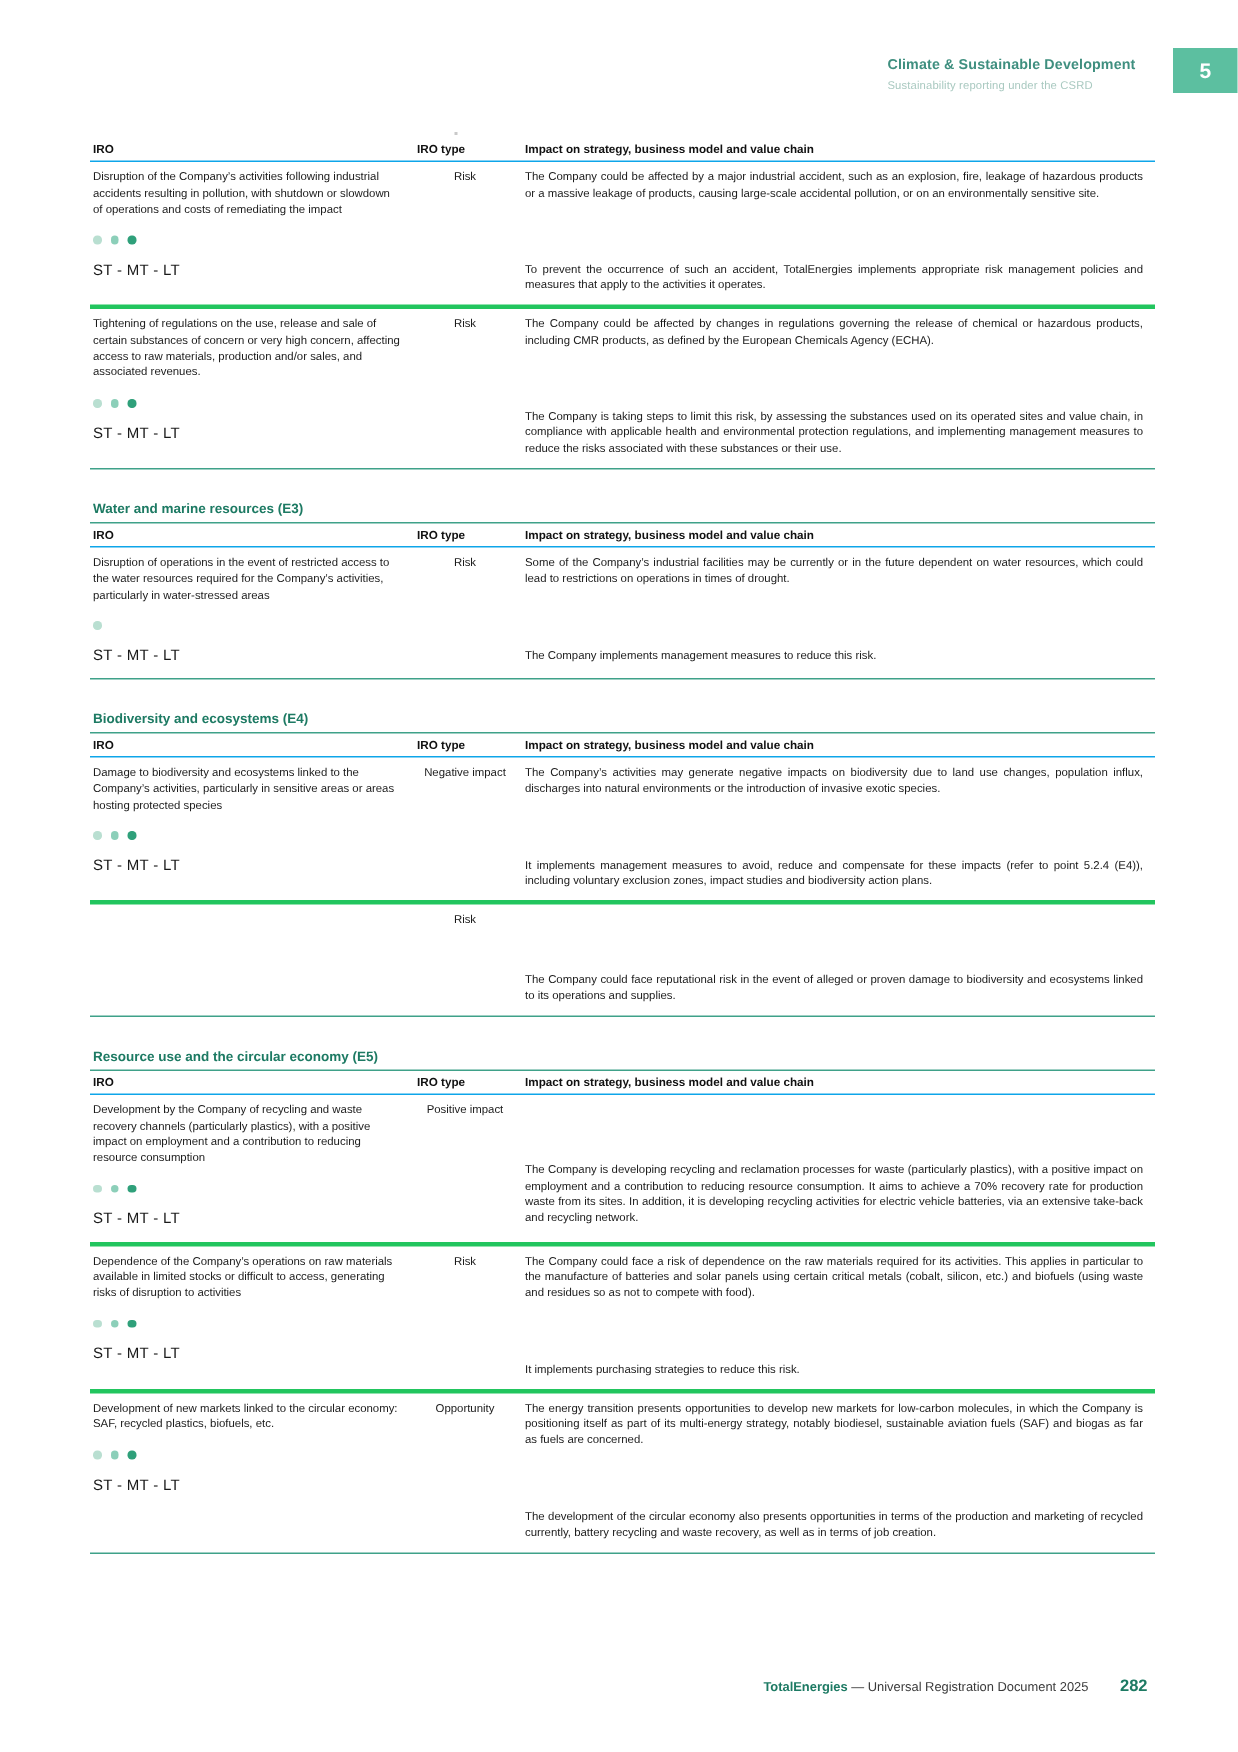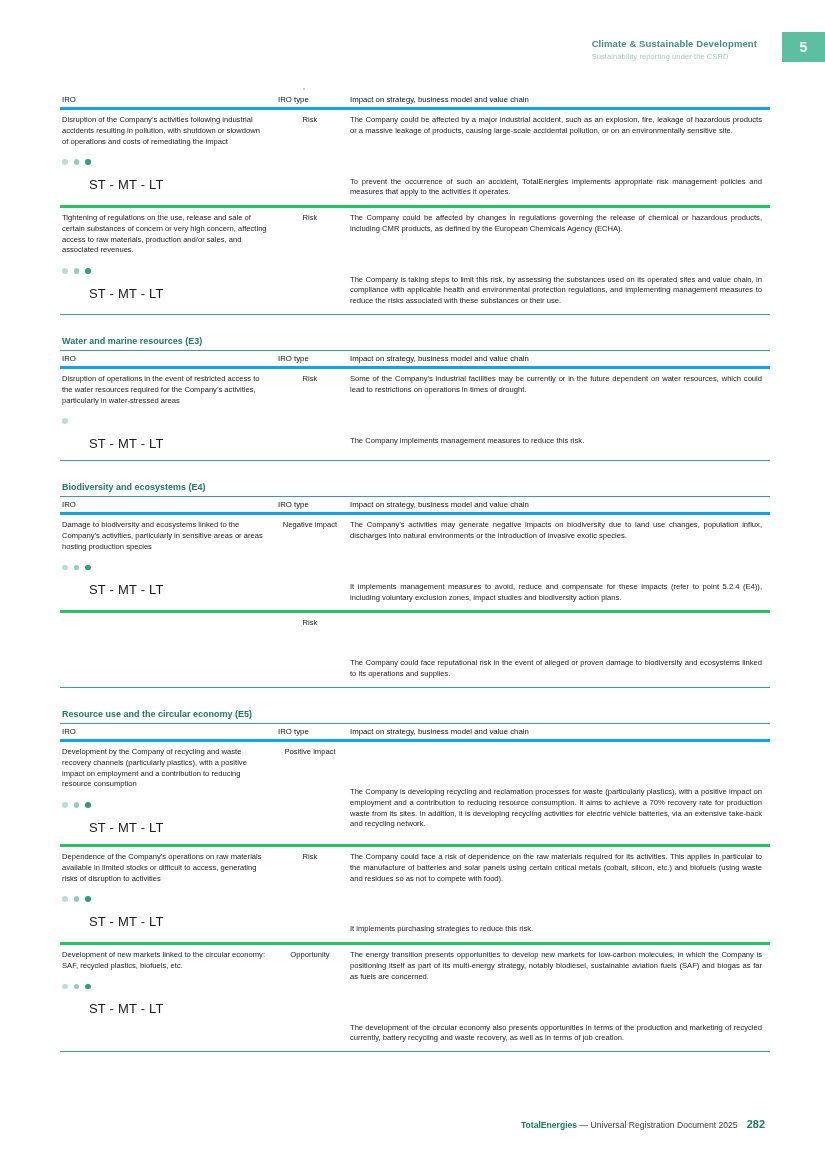--- a/index.html
+++ b/index.html
@@ -77,24 +77,24 @@
     width: 100%;
     border-collapse: collapse;
     table-layout: fixed;
   }
   table.iro col.c1 { width: 216px; }
   table.iro col.c2 { width: 72px; }
   table.iro col.c3 { width: auto; }
 
   table.iro th {
     font-size: 7.8px;
-    font-weight: 400;
+    font-weight: 700;
     text-align: left;
     padding: 3px 6px 3px 2px;
-    border-bottom: 3px solid #0ea5e9;
+    border-bottom: 1px solid #0ea5e9;
     color: #111;
     vertical-align: bottom;
   }
 
   table.iro td {
     font-size: 7.6px;
     line-height: 1.42;
     vertical-align: top;
     padding: 5px 8px 7px 2px;
     border-bottom: 3px solid #22c55e;
@@ -118,34 +118,33 @@
     width: 5.5px; height: 5.5px;
     border-radius: 50%;
     display: inline-block;
   }
   .dot.pale { background: #b9dfd1; }
   .dot.mid  { background: #8ccfb9; }
   .dot.dark { background: #2fa07a; }
 
   .horizon {
     margin-top: 11px;
-    font-size: 13px;
+    font-size: 10px;
     color: #1a1a1a;
     letter-spacing: .2px;
-    margin-left: 27px;
   }
 
   
   .footer {
     position: absolute;
     bottom: 38px;
     right: 60px;
     display: flex;
     align-items: baseline;
-    gap: 9px;
+    gap: 21px;
   }
   .footer-text { font-size: 8.6px; color: #3a3a3a; }
   .footer-text b { color: #1d7a63; font-weight: 700; }
   .footer-page { font-size: 11px; color: #1d7a63; font-weight: 700; }
 
   .speck {
     position: absolute;
     left: 303px; top: 88px;
     width: 2px; height: 2px;
     background: #c9c9c9;
@@ -259,21 +258,21 @@
         <thead>
           <tr>
             <th>IRO</th>
             <th>IRO type</th>
             <th>Impact on strategy, business model and value chain</th>
           </tr>
         </thead>
         <tbody>
           <tr>
             <td>
-              <div class="para">Damage to biodiversity and ecosystems linked to the Company’s activities, particularly in sensitive areas or areas hosting production species</div>
+              <div class="para">Damage to biodiversity and ecosystems linked to the Company’s activities, particularly in sensitive areas or areas hosting protected species</div>
               <div class="dots">
                 <span class="dot pale"></span>
                 <span class="dot mid"></span>
                 <span class="dot dark"></span>
               </div>
               <div class="horizon">ST - MT - LT</div>
             </td>
             <td class="mid">Negative impact</td>
             <td class="desc">
               <div class="para">The Company’s activities may generate negative impacts on biodiversity due to land use changes, population influx, discharges into natural environments or the introduction of invasive exotic species.</div>

